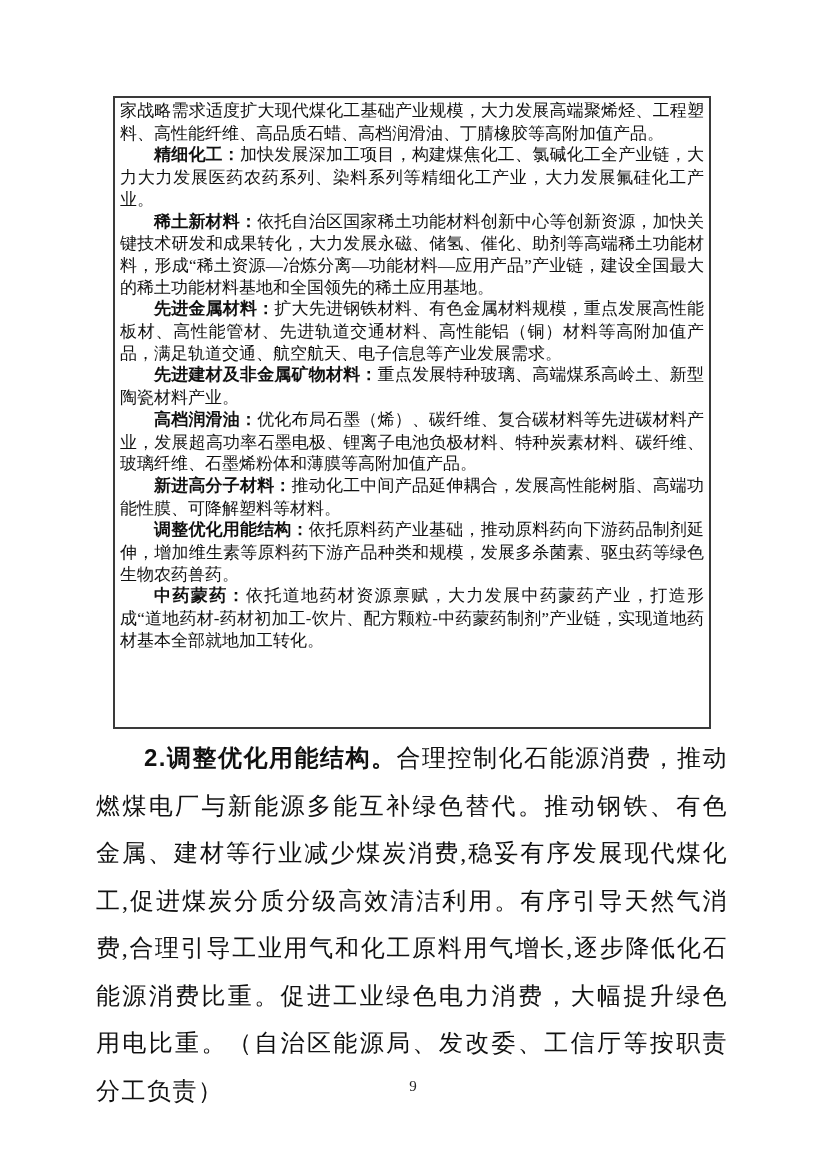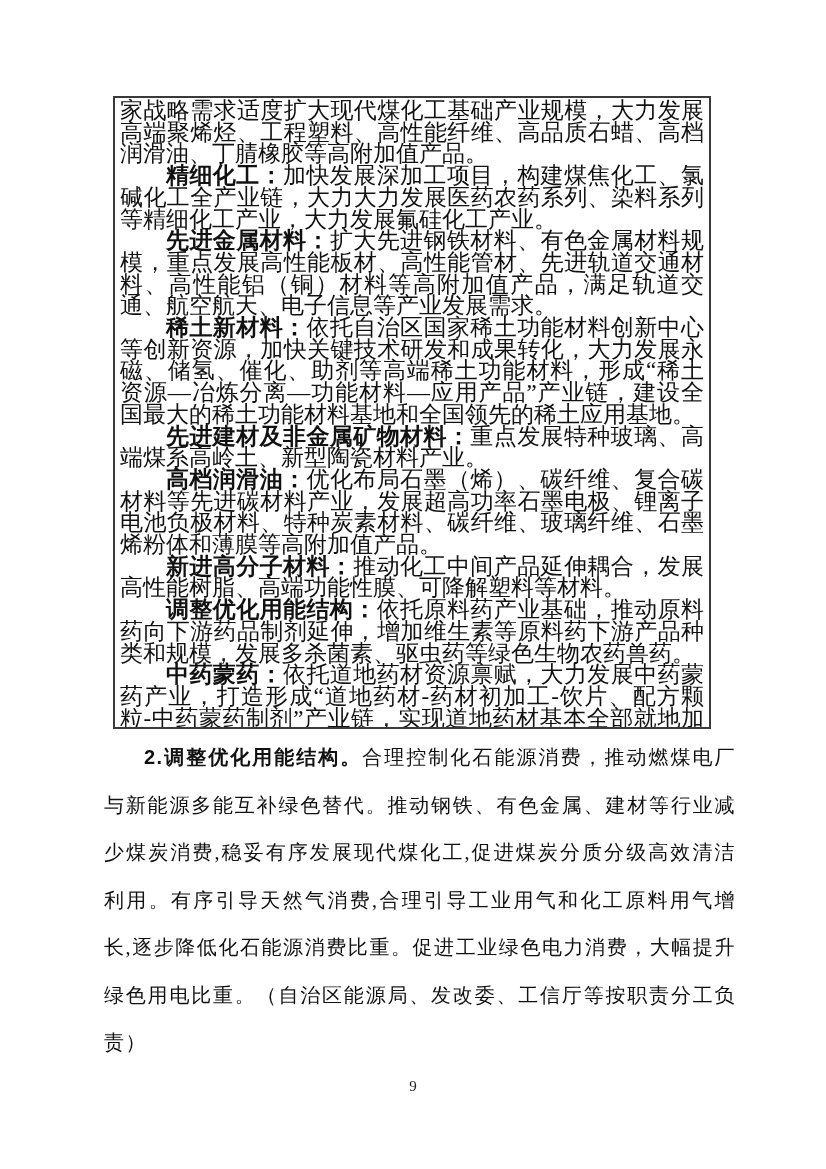--- a/index.html
+++ b/index.html
@@ -15,42 +15,42 @@
   }
   .excerpt-box {
     position: absolute;
     left: 113px;
     top: 96px;
     width: 598px;
     height: 633px;
     box-sizing: border-box;
     border: 2px solid #3a3a3a;
     padding: 2px 5px 2px 5px;
-    font-size: 23px;
+    font-size: 17px;
     line-height: 21.7px;
     text-align: justify;
     overflow: hidden;
   }
   .excerpt-box p {
     margin: 0;
     text-indent: 2em;
   }
   .excerpt-box p.first {
     text-indent: 0;
   }
   .box-lead {
     font-weight: bold;
-    font-family: Liberation Sans, sans-serif;
+    font-family: Liberation Mono, monospace;
   }
   .body-section {
     position: absolute;
-    left: 104px;
+    left: 96px;
     top: 734px;
     width: 632px;
-    font-size: 20px;
+    font-size: 24px;
     line-height: 47.5px;
     letter-spacing: 1.5px;
     text-align: justify;
     text-indent: 2em;
   }
   .section-lead {
     font-weight: bold;
     font-family: "Liberation Sans", "DejaVu Sans", sans-serif;
   }
   .page-number {
@@ -64,22 +64,22 @@
   }
 </style>
 </head>
 <body>
 
 <div class="page">
 
   <div class="excerpt-box">
     <p class="first"><span class="box-lead"></span><span>家战略需求适度扩大现代煤化工基础产业规模，大力发展高端聚烯烃、工程塑料、高性能纤维、高品质石蜡、高档润滑油、丁腈橡胶等高附加值产品。</span></p>
     <p><span class="box-lead">精细化工：</span><span>加快发展深加工项目，构建煤焦化工、氯碱化工全产业链，大力大力发展医药农药系列、染料系列等精细化工产业，大力发展氟硅化工产业。</span></p>
+    <p><span class="box-lead">稀土新材料：</span><span>依托自治区国家稀土功能材料创新中心等创新资源，加快关键技术研发和成果转化，大力发展永磁、储氢、催化、助剂等高端稀土功能材料，形成“稀土资源—冶炼分离—功能材料—应用产品”产业链，建设全国最大的稀土功能材料基地和全国领先的稀土应用基地。</span></p>
     <p><span class="box-lead">先进金属材料：</span><span>扩大先进钢铁材料、有色金属材料规模，重点发展高性能板材、高性能管材、先进轨道交通材料、高性能铝（铜）材料等高附加值产品，满足轨道交通、航空航天、电子信息等产业发展需求。</span></p>
-    <p><span class="box-lead">稀土新材料：</span><span>依托自治区国家稀土功能材料创新中心等创新资源，加快关键技术研发和成果转化，大力发展永磁、储氢、催化、助剂等高端稀土功能材料，形成“稀土资源—冶炼分离—功能材料—应用产品”产业链，建设全国最大的稀土功能材料基地和全国领先的稀土应用基地。</span></p>
     <p><span class="box-lead">先进建材及非金属矿物材料：</span><span>重点发展特种玻璃、高端煤系高岭土、新型陶瓷材料产业。</span></p>
     <p><span class="box-lead">高档润滑油：</span><span>优化布局石墨（烯）、碳纤维、复合碳材料等先进碳材料产业，发展超高功率石墨电极、锂离子电池负极材料、特种炭素材料、碳纤维、玻璃纤维、石墨烯粉体和薄膜等高附加值产品。</span></p>
     <p><span class="box-lead">新进高分子材料：</span><span>推动化工中间产品延伸耦合，发展高性能树脂、高端功能性膜、可降解塑料等材料。</span></p>
     <p><span class="box-lead">调整优化用能结构：</span><span>依托原料药产业基础，推动原料药向下游药品制剂延伸，增加维生素等原料药下游产品种类和规模，发展多杀菌素、驱虫药等绿色生物农药兽药。</span></p>
     <p><span class="box-lead">中药蒙药：</span><span>依托道地药材资源禀赋，大力发展中药蒙药产业，打造形成“道地药材-药材初加工-饮片、配方颗粒-中药蒙药制剂”产业链，实现道地药材基本全部就地加工转化。</span></p>
   </div>
 
   <div class="body-section">
     <span class="section-lead">2.调整优化用能结构。</span><span>合理控制化石能源消费，推动燃煤电厂与新能源多能互补绿色替代。推动钢铁、有色金属、建材等行业减少煤炭消费,稳妥有序发展现代煤化工,促进煤炭分质分级高效清洁利用。有序引导天然气消费,合理引导工业用气和化工原料用气增长,逐步降低化石能源消费比重。促进工业绿色电力消费，大幅提升绿色用电比重。（自治区能源局、发改委、工信厅等按职责分工负责）</span>
   </div>

